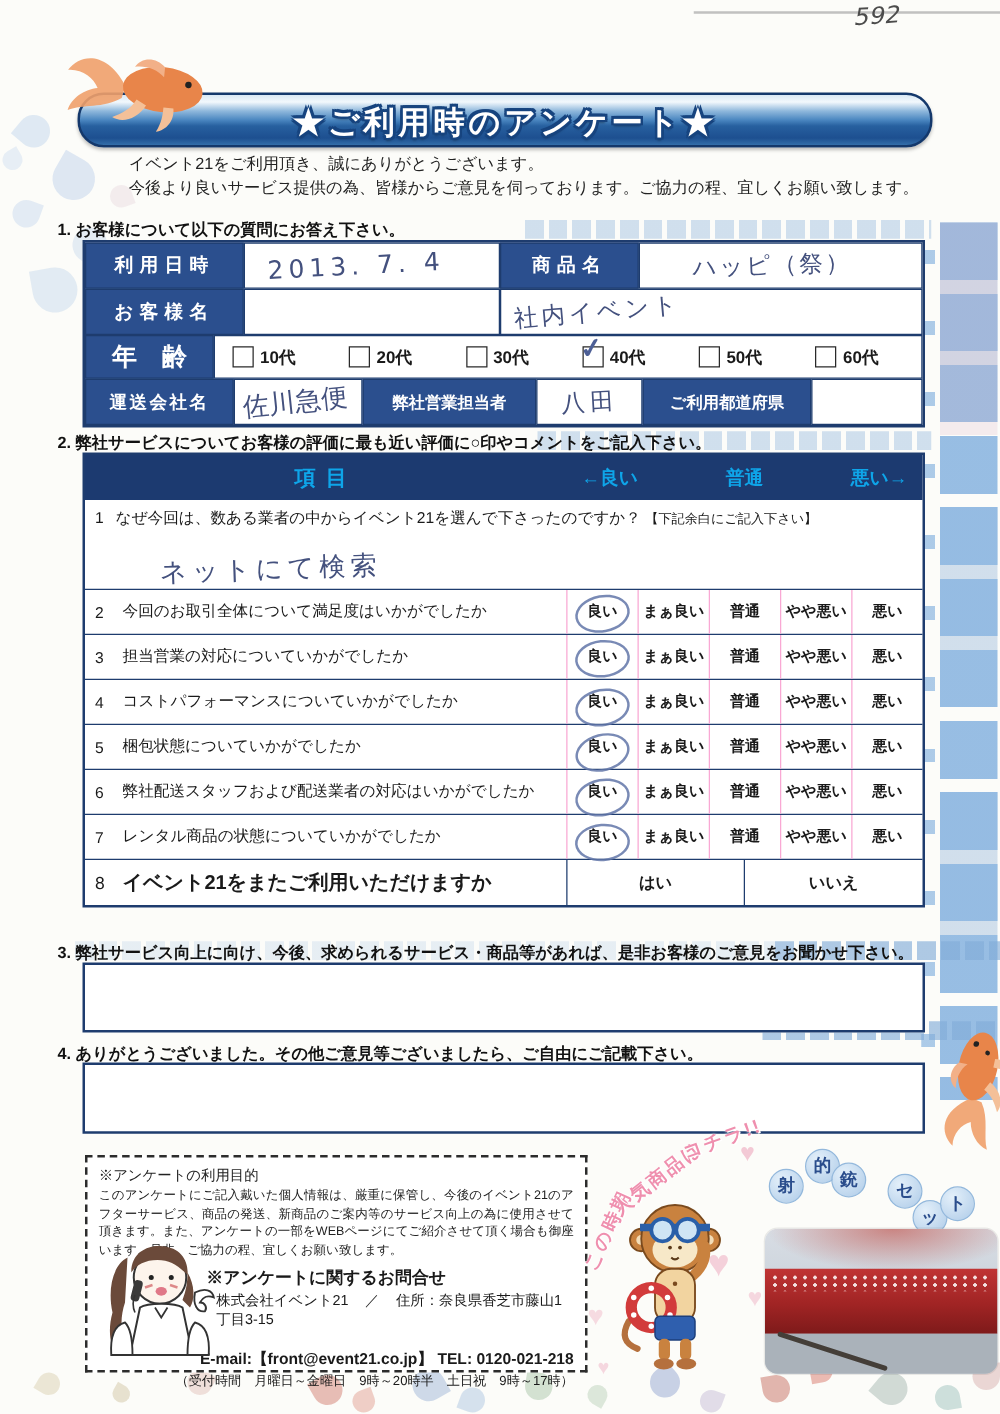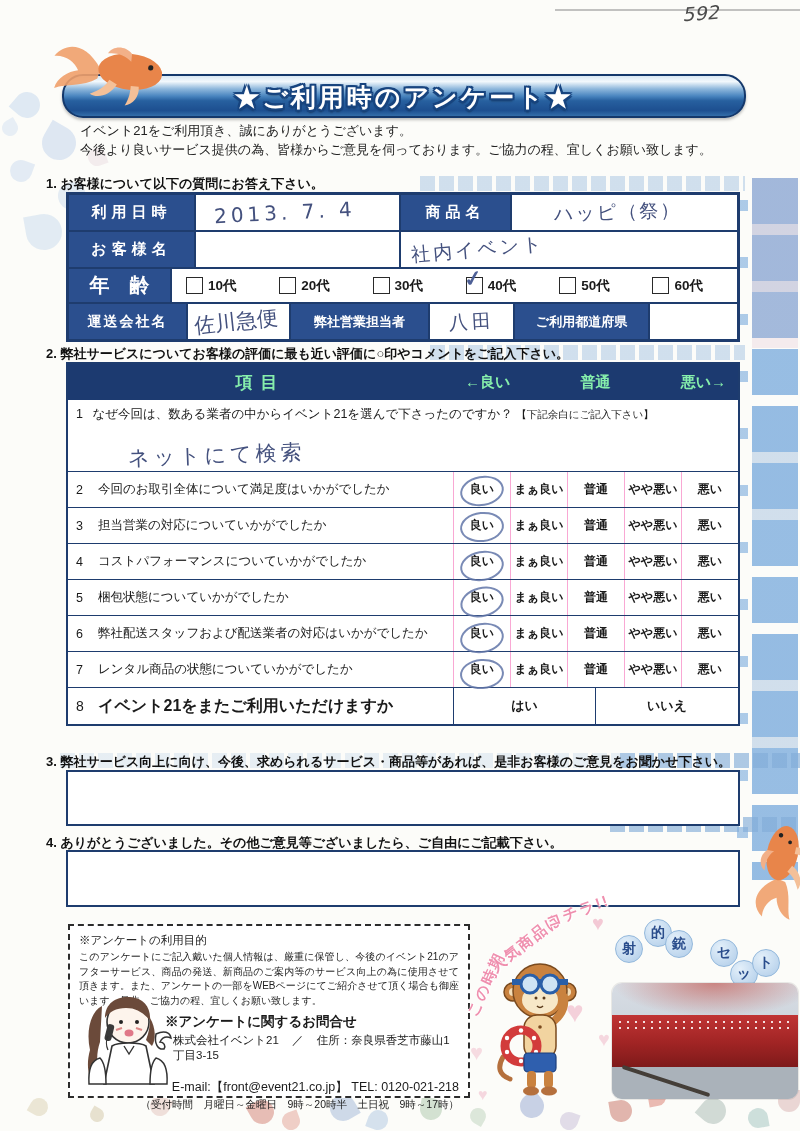--- a/index.html
+++ b/index.html
@@ -23,31 +23,31 @@
     background-image:repeating-linear-gradient(to bottom, rgba(146,186,226,.75) 0 11px, rgba(255,255,255,0) 11px 57px);}
   .band{position:absolute;height:15px;opacity:.45;
     background-image:repeating-linear-gradient(to right, rgba(130,172,216,.8) 0 15px, rgba(255,255,255,0) 15px 19px);}
   .band.strong{opacity:.8;}
   
   .titlebar{position:absolute;left:62px;top:74px;width:680px;height:40px;border-radius:21px;
     border:2px solid #14386b;box-shadow:0 2px 3px rgba(0,0,0,.25);
     background:linear-gradient(to bottom,#d9e8f4 0%,#f2f8fc 14%,#8fb8dc 32%,#4a86c0 50%,#27609f 62%,#1d4f90 86%,#336ea9 100%);}
   .titlebar .t{position:absolute;width:100%;text-align:center;top:5px;font-size:25px;font-weight:bold;color:#fff;letter-spacing:3px;
     text-shadow:-2px 0 #17447f,2px 0 #17447f,0 -2px #17447f,0 2px #17447f,-2px -2px #17447f,2px 2px #17447f,-2px 2px #17447f,2px -2px #17447f,0 3px 2px rgba(0,0,0,.35);}
-  .intro{position:absolute;left:80px;top:121px;width:660px;font-size:13px;line-height:19px;color:#222;}
+  .intro{position:absolute;left:103px;top:121px;width:660px;font-size:13px;line-height:19px;color:#222;}
   
   .sh{position:absolute;font-size:13px;font-weight:bold;color:#111;white-space:nowrap;}
   
   .t1{position:absolute;left:66px;top:192px;width:674px;border:2px solid #1e3c6e;background:#fff;box-sizing:border-box;}
   .trow{display:flex;}
   .cell{box-sizing:border-box;border:1px solid #1e3c6e;display:flex;align-items:center;position:relative;}
   .hc{background:#2b4f8e;color:#fff;font-weight:bold;justify-content:center;}
   
   .t2{position:absolute;left:66px;top:362px;width:674px;border:2px solid #1e3c6e;background:#fff;box-sizing:border-box;}
-  .t2h{display:flex;align-items:center;background:#1c3a70;color:#86efac;height:36px;}
+  .t2h{display:flex;align-items:center;background:#1c3a70;color:#0ea5e9;height:36px;}
   .t2h .item{width:385px;text-align:center;font-size:17px;font-weight:bold;letter-spacing:8px;}
   .t2h .scale{flex:1;display:flex;justify-content:space-between;align-items:center;padding:0 12px;font-size:15px;font-weight:bold;}
   .q1row{position:relative;height:72px;border-bottom:1px solid #1e3c6e;padding:6px 8px;box-sizing:border-box;font-size:12.5px;}
   .q1note{font-size:10.5px;}
   .qrow{display:flex;height:35px;border-bottom:1px solid #1e3c6e;}
   .qtext{width:385px;box-sizing:border-box;display:flex;align-items:center;padding-left:8px;font-size:12.5px;}
   .qno{width:22px;flex:0 0 auto;}
   .rcell{width:57px;box-sizing:border-box;border-left:1px solid #f9a8d4;display:flex;align-items:center;justify-content:center;
     font-size:12px;font-weight:bold;position:relative;}
   .q8row{display:flex;height:36px;}
@@ -66,21 +66,21 @@
   .agewrap{display:flex;align-items:center;gap:5px;}
   .agelabel{font-size:13.5px;font-weight:bold;}
   .tick{position:absolute;left:-3px;top:-12px;font-size:22px;color:#4d5f96;font-weight:bold;transform:rotate(-8deg);}
   
   .fdash{position:absolute;left:68px;top:924px;width:402px;height:174px;border:2px dashed #2c2c2c;background:#fff;
     box-sizing:border-box;padding:7px 9px;}
   .fp-title{font-size:11.5px;color:#222;}
   .fp-text{font-size:10px;line-height:14.5px;color:#222;margin-top:2px;text-align:justify;}
   .fc-title{font-size:13.5px;font-weight:bold;margin:5px 0 2px 86px;}
   .fc-line{font-size:11.5px;margin-left:94px;}
-  .femail{font-size:12.5px;text-align:right;margin-top:16px;}
+  .femail{font-size:12.5px;text-align:right;margin-top:16px;font-weight:bold;}
   .fhours{font-size:10.5px;text-align:right;margin-top:2px;}
   
   .arcseg{position:absolute;font-size:15px;font-weight:bold;color:#ef8fae;letter-spacing:2px;white-space:nowrap;
     text-shadow:0 0 2px #fff,1px 1px 0 #fff;}
   .bubble{position:absolute;width:26px;height:26px;border-radius:50%;background:radial-gradient(circle at 35% 30%,#e4f0fa,#aecbe8);
     border:1px solid #93b8dc;display:flex;align-items:center;justify-content:center;
     font-size:14px;font-weight:bold;color:#2a4d8c;}
   .photo{position:absolute;left:612px;top:983px;width:186px;height:116px;border-radius:10px;overflow:hidden;
     background:linear-gradient(to bottom,#d8dde4 0%,#cfd6de 30%,#b8bfc8 100%);box-shadow:0 0 0 1px rgba(0,0,0,.08);}
   .photo .roof{position:absolute;left:0;top:0;width:100%;height:34px;background:radial-gradient(ellipse at 55% 0%,rgba(190,60,50,.55),rgba(216,220,226,0) 70%);}

